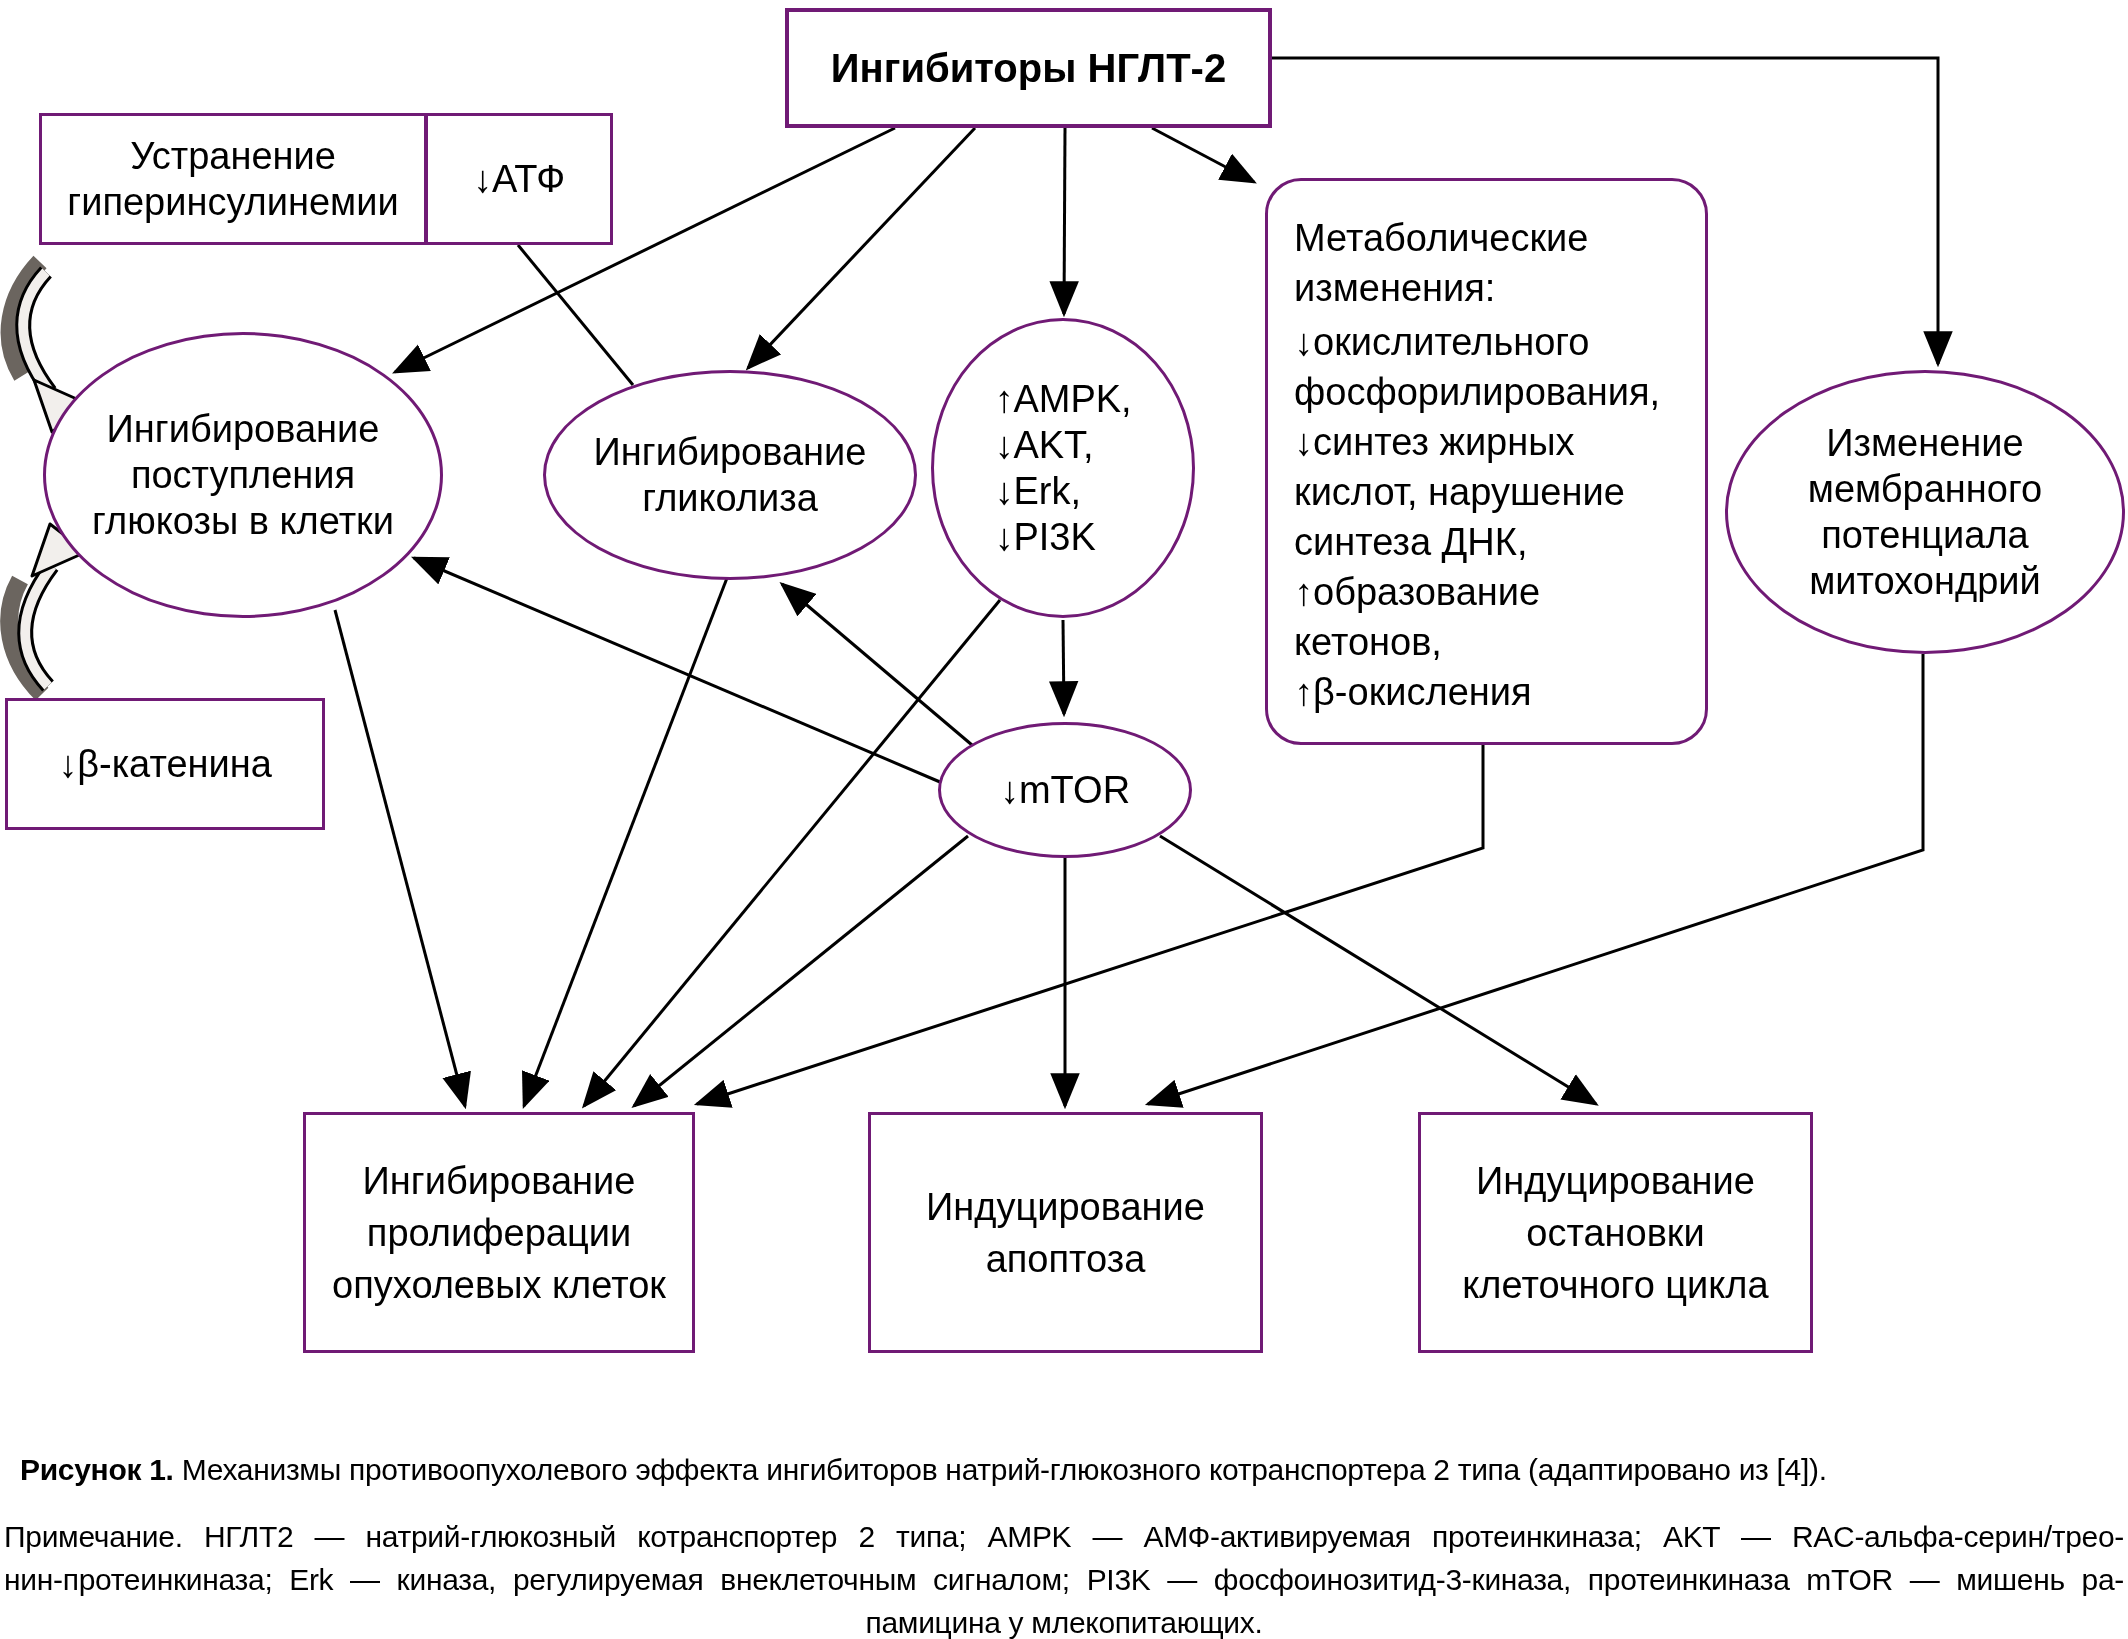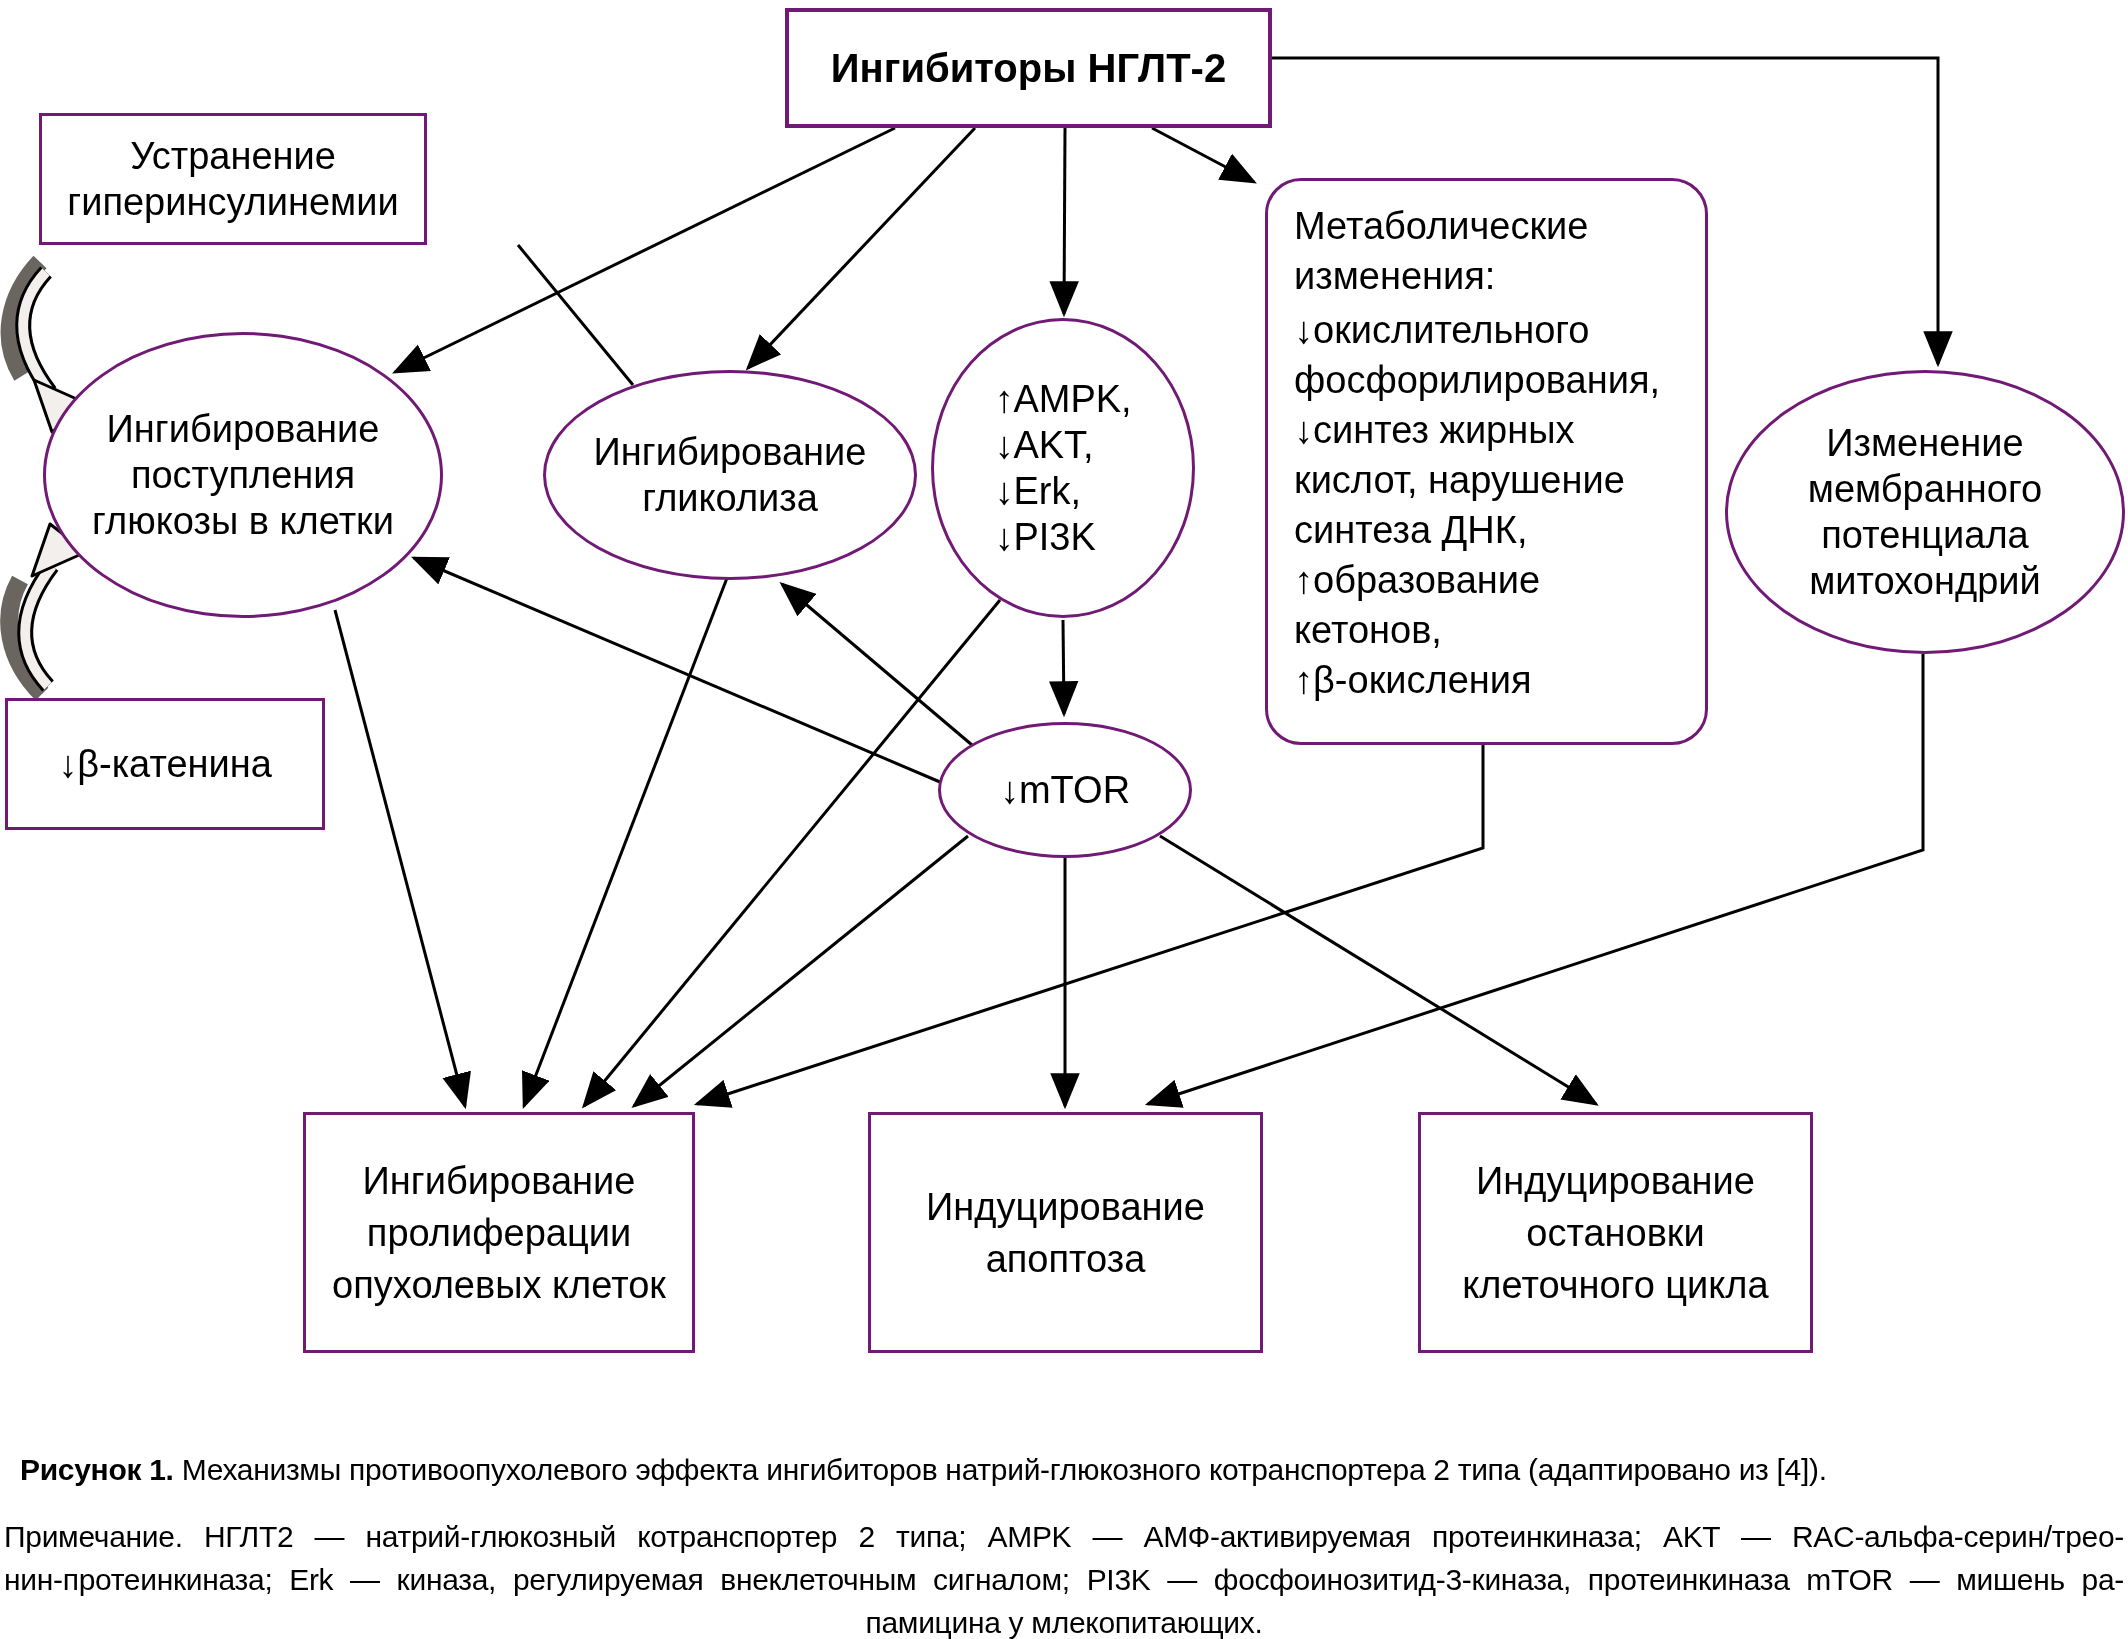--- a/index.html
+++ b/index.html
@@ -10,21 +10,21 @@
   #edges{position:absolute;left:0;top:0;width:2128px;height:1639px;}
   .node{
     position:absolute;display:flex;align-items:center;justify-content:center;
     background:#fff;border:3px solid #701a75;box-sizing:border-box;
     text-align:center;font-size:38px;line-height:46px;white-space:pre-line;
   }
   .ellipse{border-radius:50%;}
   .title-box{border-width:4px;font-weight:bold;font-size:40px;}
   .kinases-ellipse{text-align:left;}
   .rounded-box{border-radius:36px;flex-direction:column;align-items:flex-start;
-    justify-content:flex-start;text-align:left;padding:20px 26px;line-height:50px;}
+    justify-content:flex-start;text-align:left;padding:32px 26px;line-height:50px;}
   .metabolic-body{margin-top:4px;}
   .bottom-box{line-height:52px;}
   .caption{
     position:absolute;left:0;top:1450px;width:2128px;text-align:left;
     font-size:30px;line-height:40px;letter-spacing:-0.3px;padding-left:20px;
   }
   .caption b{font-weight:bold;}
   .note{
     position:absolute;left:0;top:1515px;width:2128px;box-sizing:border-box;
     padding:0 4px;font-size:30px;line-height:43px;letter-spacing:-0.3px;
@@ -77,20 +77,21 @@
       <path d="M48,686 C20,656 14,616 52,566" stroke="#f2efec" stroke-width="10" fill="none"></path>
       <polygon points="32,576 50,524 86,552" fill="#f2efec" stroke="#000" stroke-width="3" stroke-linejoin="round"></polygon>
     </g>
   </svg>
 
   <div class="node title-box" style="left:785px;top:8px;width:487px;height:120px;">Ингибиторы НГЛТ-2</div>
 
   <div class="node" style="left:5px;top:113px;width:388px;height:132px;margin-left:34px;">Устранение
 гиперинсулинемии</div>
 
+  <div class="node" style="left:425px;top:113px;width:188px;height:132px;">↓АТФ</div>
 
   <div class="node" style="left:5px;top:698px;width:320px;height:132px;">↓β-катенина</div>
 
   <div class="node ellipse" style="left:43px;top:332px;width:400px;height:286px;">Ингибирование
 поступления
 глюкозы в клетки</div>
 
   <div class="node ellipse" style="left:543px;top:370px;width:374px;height:210px;">Ингибирование
 гликолиза</div>
 

